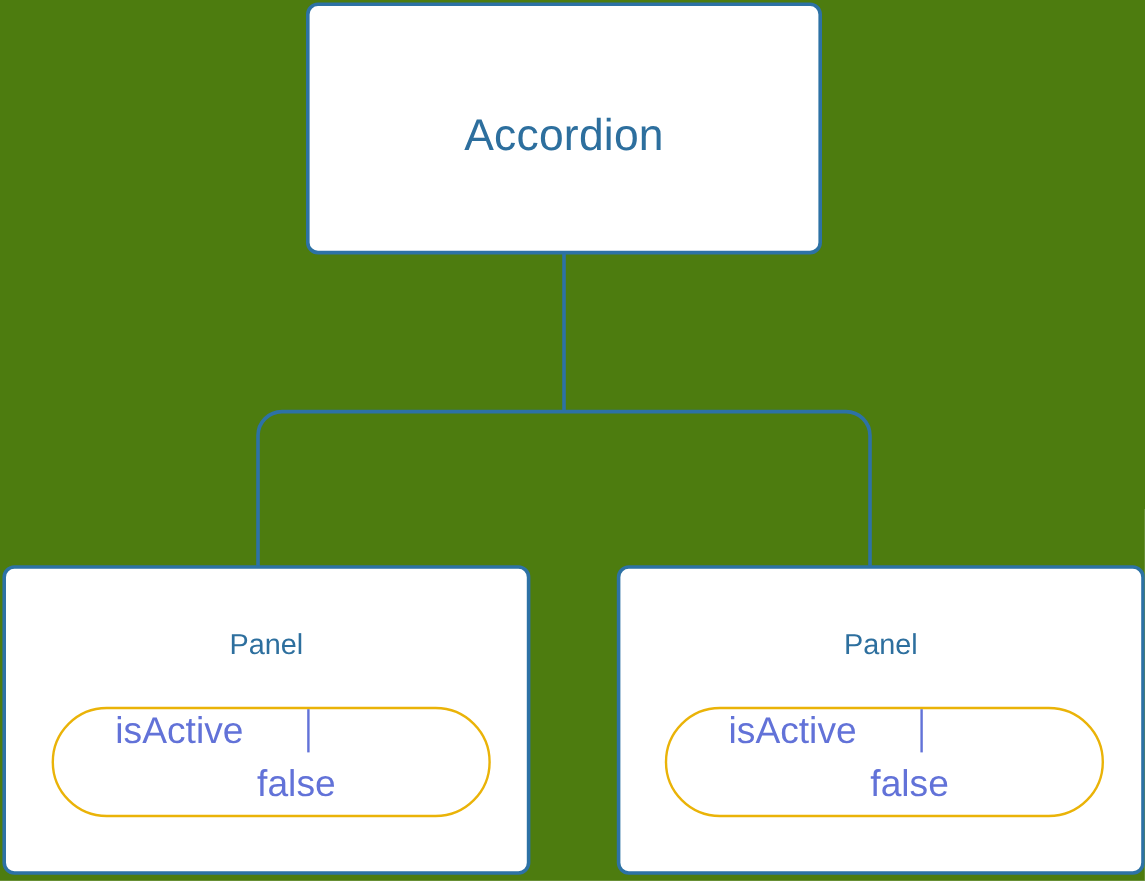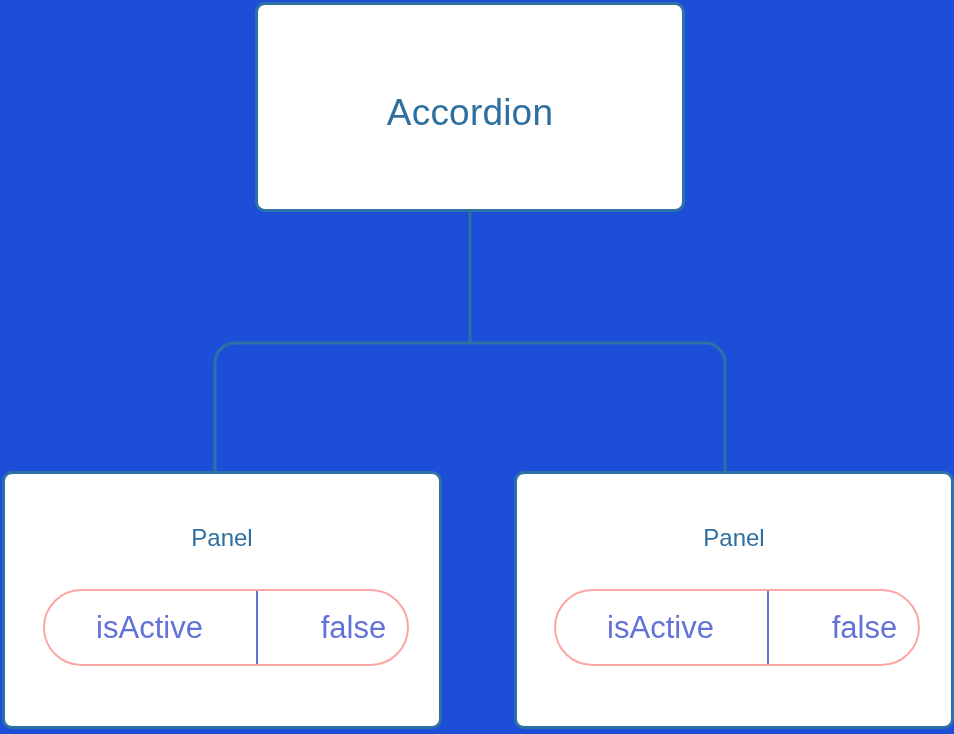--- a/index.html
+++ b/index.html
@@ -10,21 +10,21 @@
   body {
     width: 954px;
     height: 734px;
     overflow: hidden;
     font-family: "Liberation Sans", sans-serif;
   }
   #stage {
     position: relative;
     width: 954px;
     height: 734px;
-    background: #1d4ed8;
+    background: #4d7c0f;
     overflow: hidden;
   }
   #edges {
     position: absolute;
     left: 0;
     top: 0;
     width: 954px;
     height: 734px;
     pointer-events: none;
   }
@@ -75,27 +75,28 @@
   }
   .panel .node-title {
     top: 50px;
     font-size: 24px;
   }
 
   
   .prop-pill {
     position: absolute;
     top: 115px;
-    height: 77px;
-    border: 2px solid #fca5a5;
+    height: 92px;
+    border: 2px solid #eab308;
     border-radius: 52px;
     box-sizing: border-box;
     display: flex;
     align-items: stretch;
     background: #ffffff;
+    flex-direction: column;
   }
   #node-panel-0 .prop-pill {
     left: 38px;
     width: 366px;
   }
   #node-panel-1 .prop-pill {
     left: 37px;
     width: 366px;
   }
   .prop-key,

